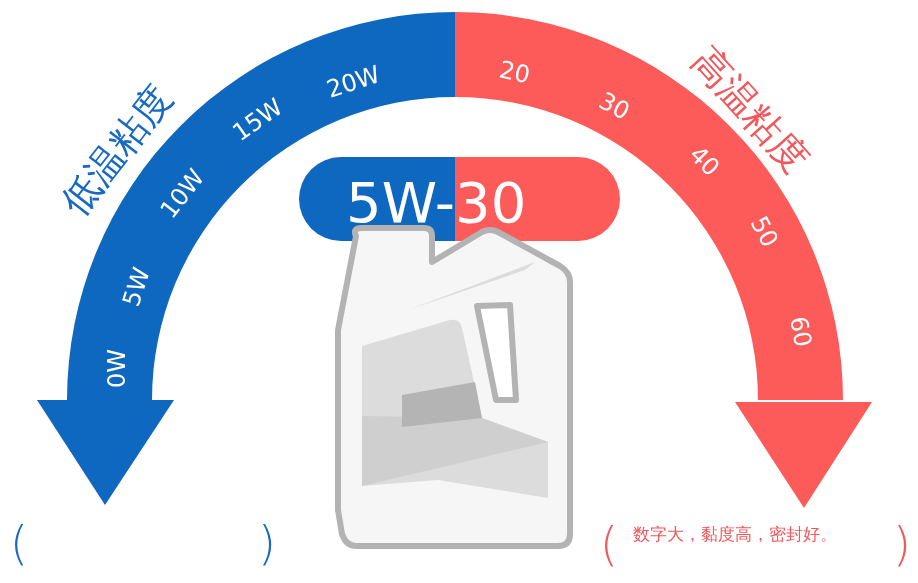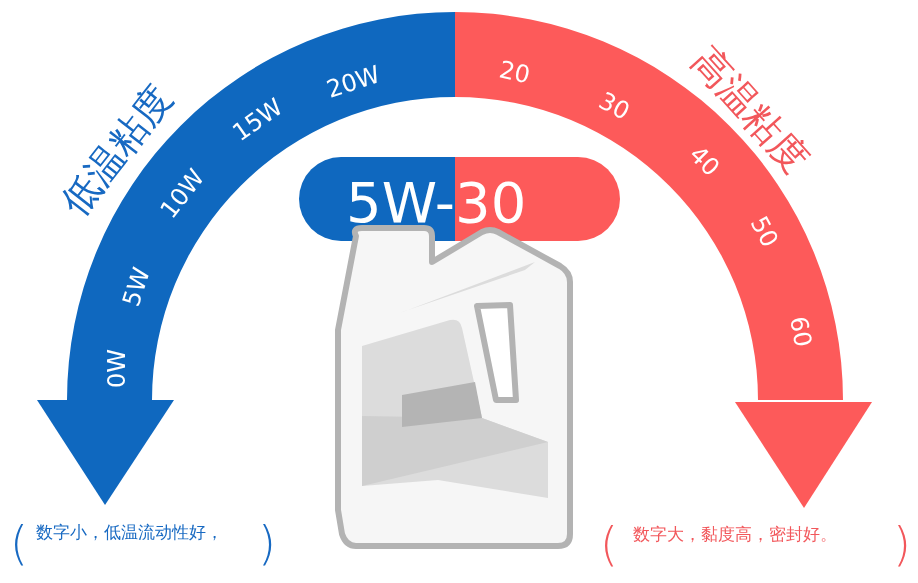--- a/index.html
+++ b/index.html
@@ -59,21 +59,20 @@
     <path d="M 362 346 L 450 320 Q 460 318 462 328 L 482 418 L 548 442 L 548 498 L 438 480 L 362 486 Z" fill="#dcdcdc"></path>
     <polygon points="362,416 482,418 548,442 362,486" fill="#cfcfcf"></polygon>
     <polygon points="402,395 475,382 482,418 402,427" fill="#b4b4b4"></polygon>
     <path d="M 477 306 L 510 305 L 516 400 L 496 400 Z" fill="#ffffff" stroke="#b3b3b3" stroke-width="6" stroke-linejoin="round"></path>
   </g>
 </svg>
 
 
 <div class="paren" style="left:10px;top:520px;color:#1769c2;">(</div>
 <div class="note left">
-  <div>数字小，低温流动性好，</div>
 </div>
 <div class="paren" style="left:258px;top:520px;color:#1769c2;">)</div>
 
 <div class="paren" style="left:600px;top:521px;color:#f2575b;">(</div>
 <div class="note right">
   <div>数字大，黏度高，密封好。</div>
 </div>
 <div class="paren" style="left:893px;top:521px;color:#f2575b;">)</div>
 </div>
 

